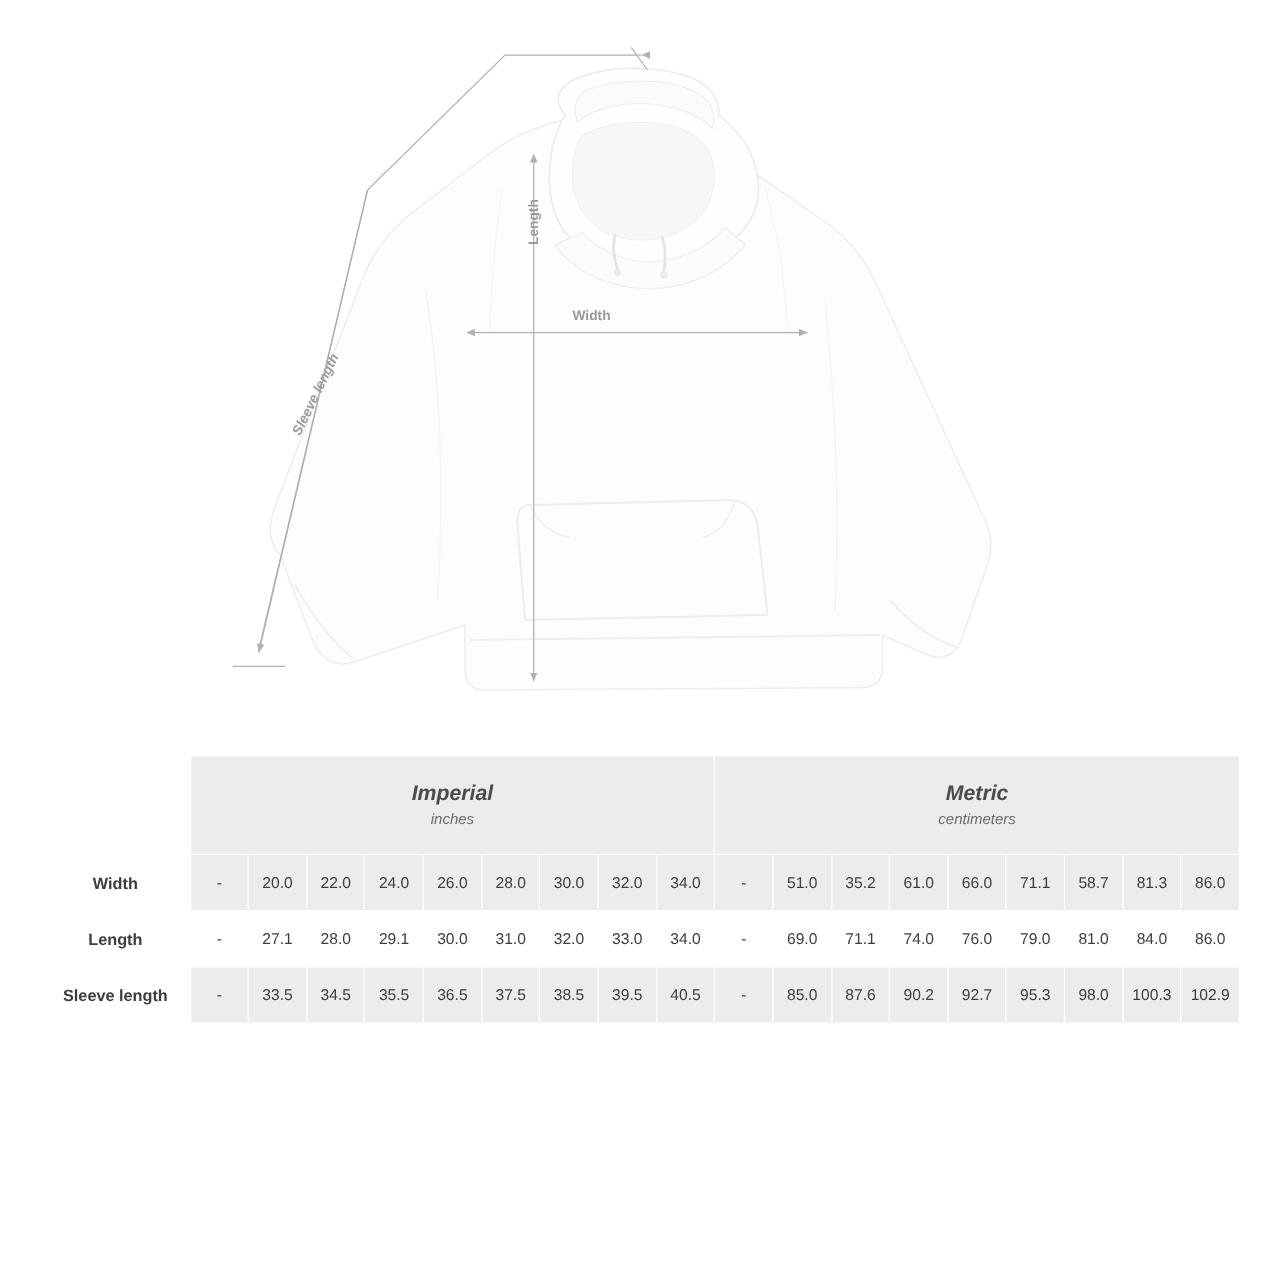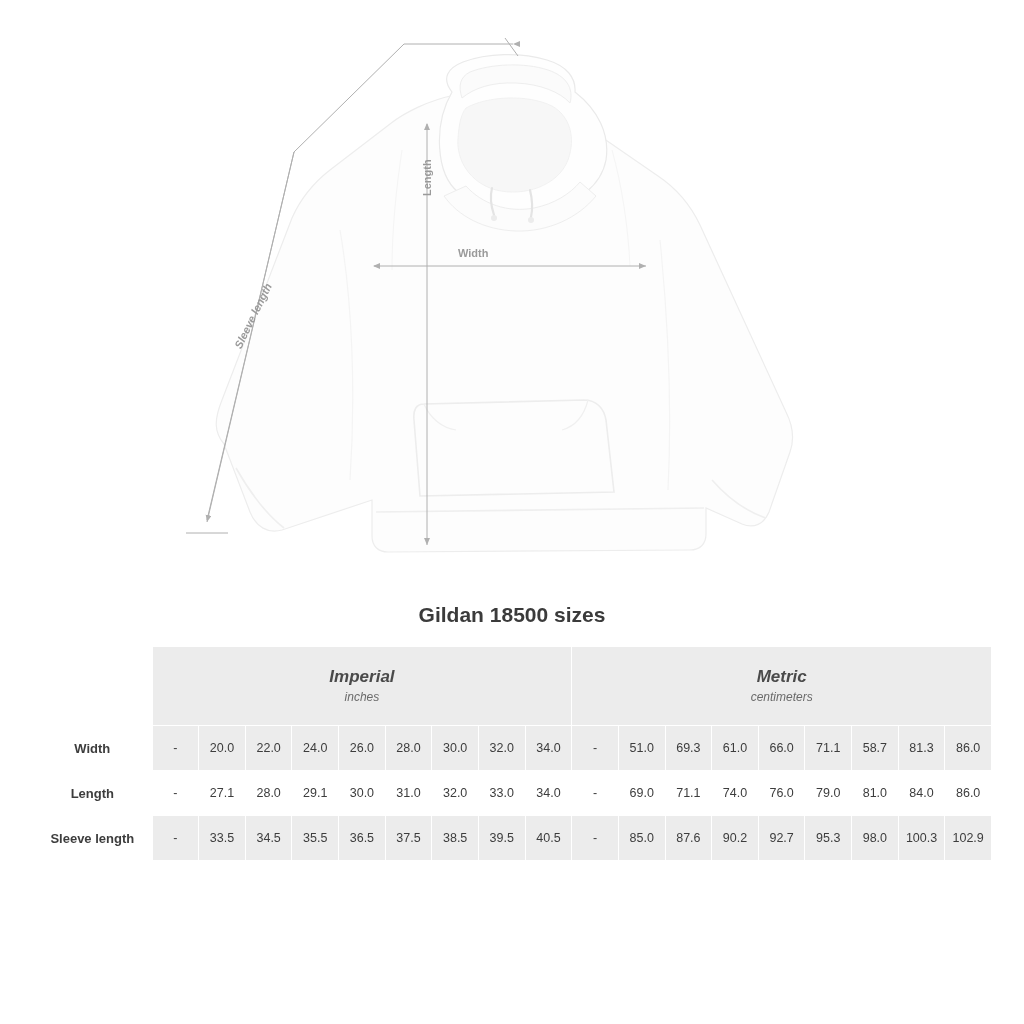--- a/index.html
+++ b/index.html
@@ -244,21 +244,20 @@
       <line x1="505" y1="38" x2="518" y2="56"></line>
     </g>
   </svg>
 
   <div class="dim-label label-length">Length</div>
   <div class="dim-label label-width">Width</div>
   <div class="dim-label label-sleeve">Sleeve length</div>
 </div>
 
 <div class="title-block">
-  <h1 class="chart-title">Gildan 18500 sizes</h1>
 </div>
 
 <div class="table-wrap">
   <table class="size-chart">
     <colgroup>
       <col class="col-label">
       <col class="col-size">
         <col class="col-size">
         <col class="col-size">
         <col class="col-size">
@@ -298,21 +297,21 @@
         <td>20.0</td>
         <td>22.0</td>
         <td>24.0</td>
         <td>26.0</td>
         <td>28.0</td>
         <td>30.0</td>
         <td>32.0</td>
         <td>34.0</td>
         <td>-</td>
         <td>51.0</td>
-        <td>69.3</td>
+        <td>35.2</td>
         <td>61.0</td>
         <td>66.0</td>
         <td>71.1</td>
         <td>58.7</td>
         <td>81.3</td>
         <td>86.0</td>
       </tr>
 
       <tr class="data-row plain">
         <td class="rowlabel">Length</td>

